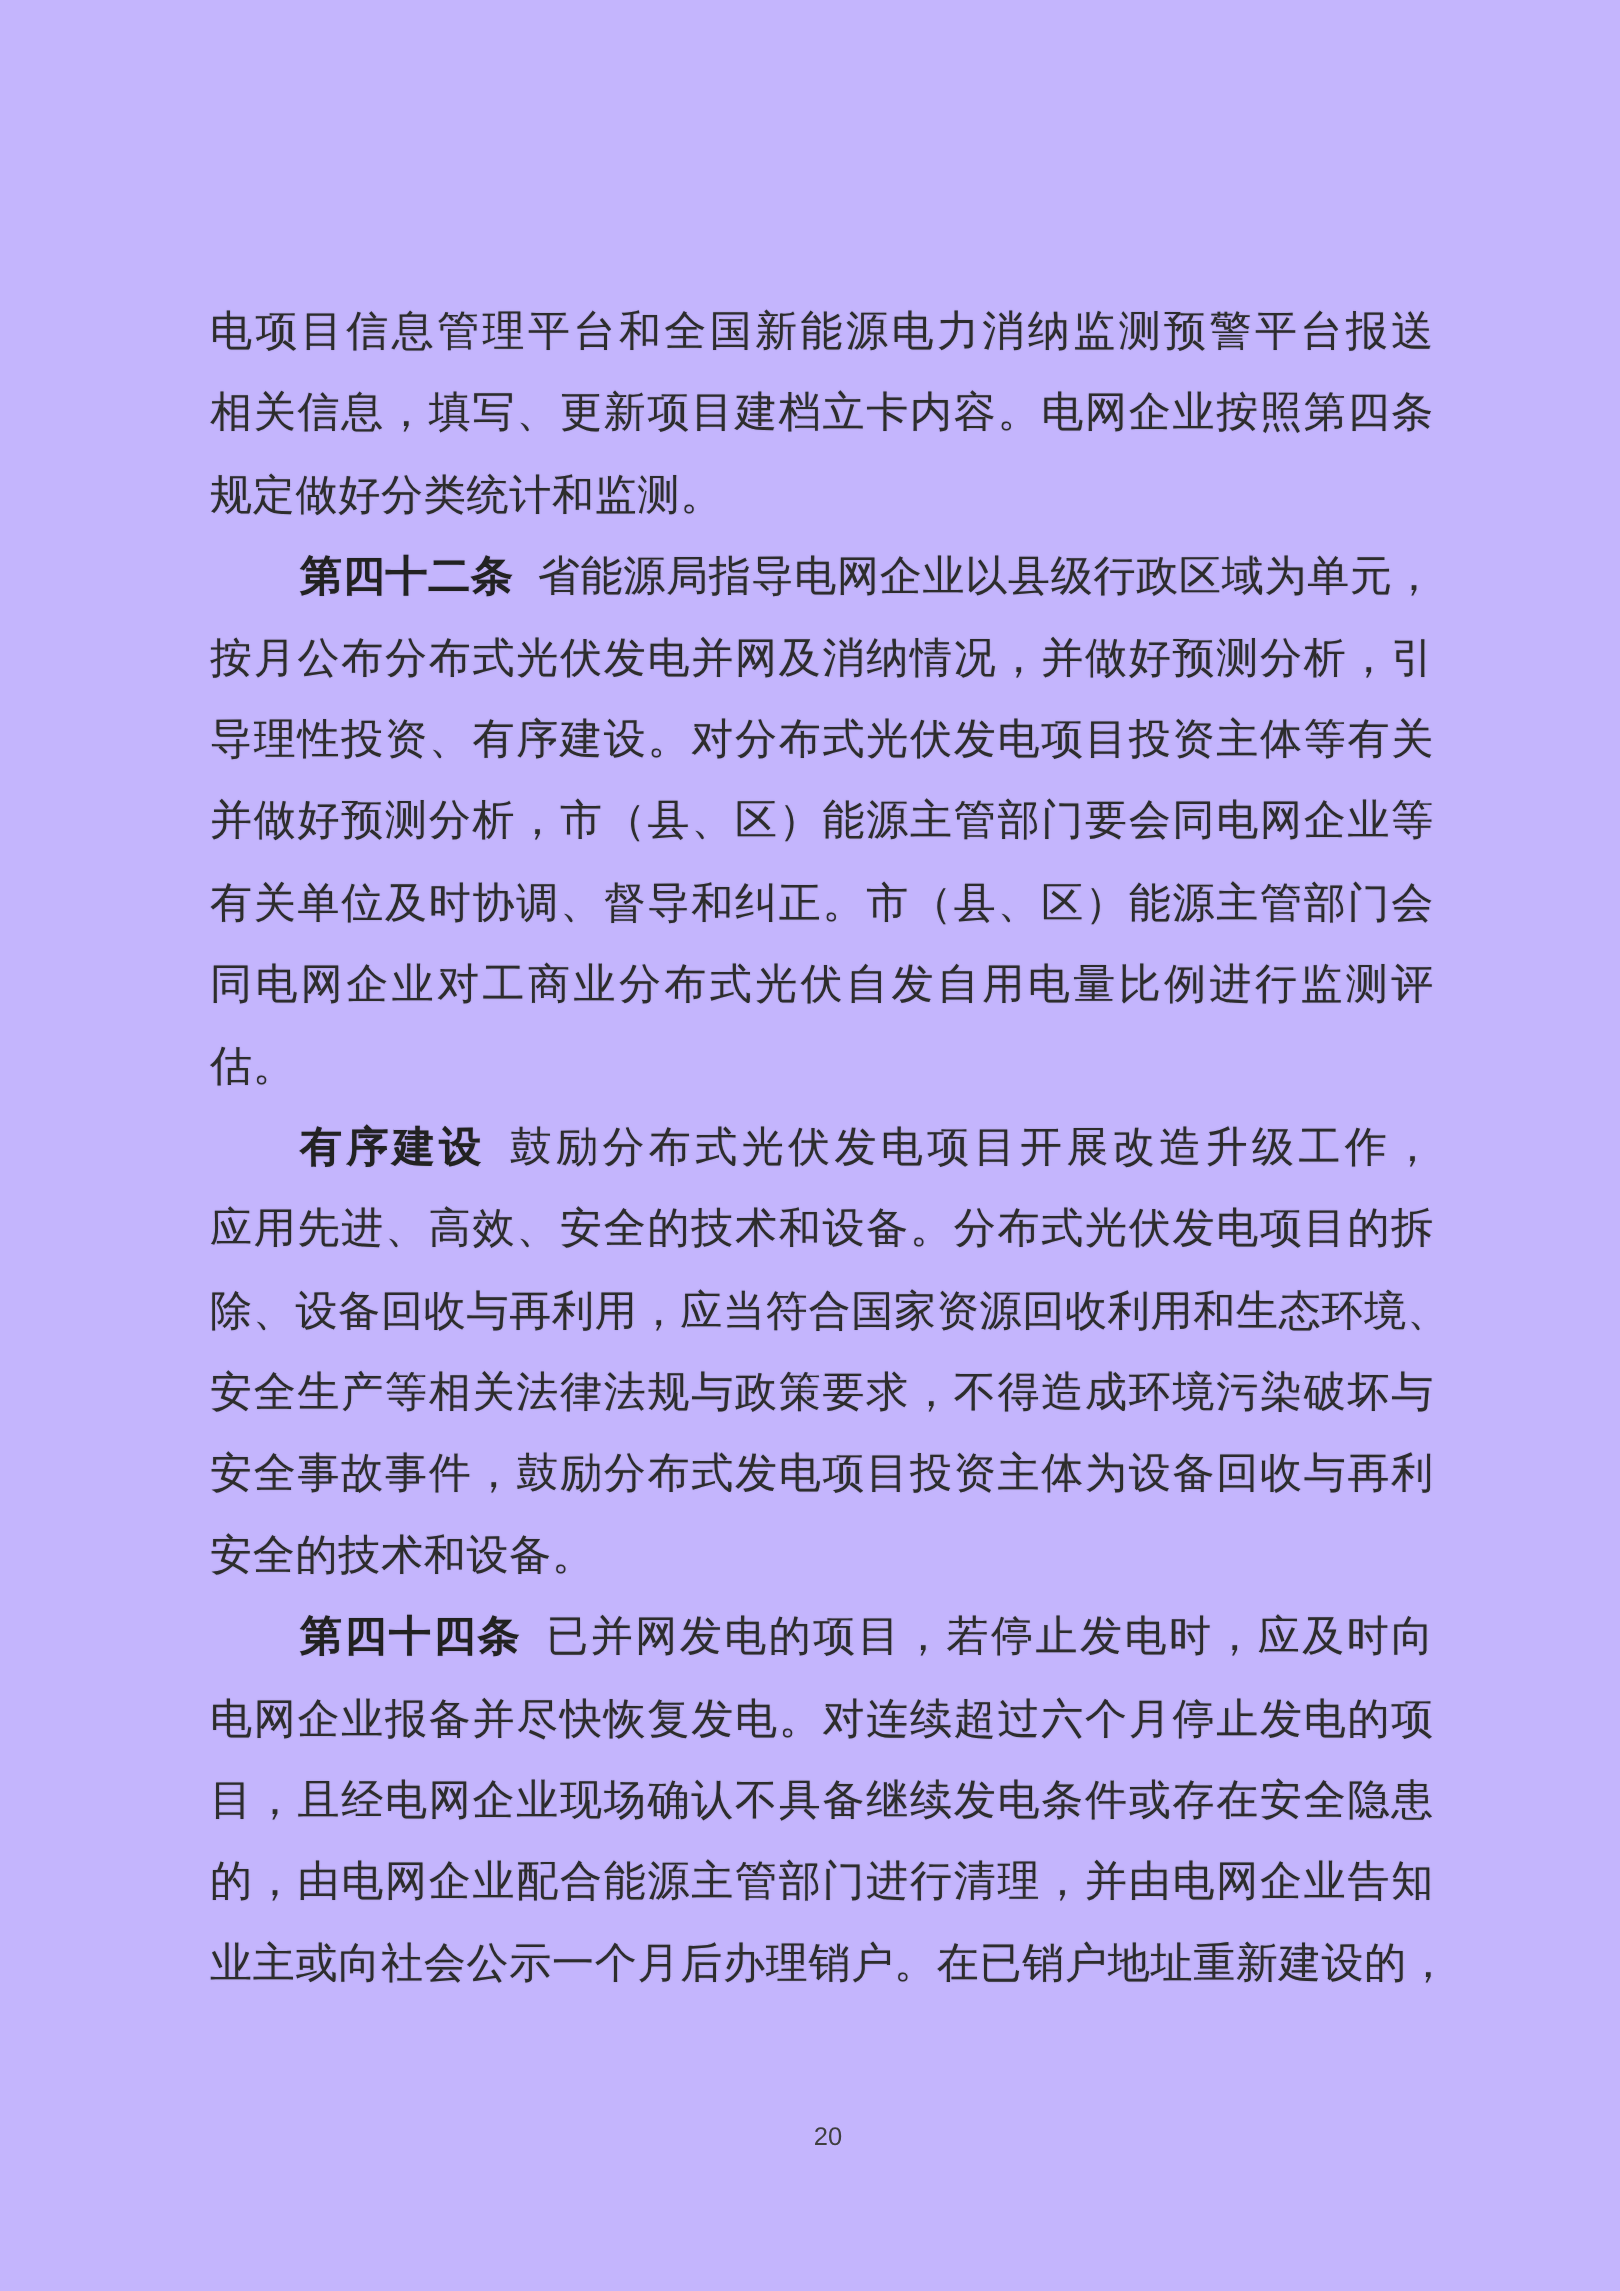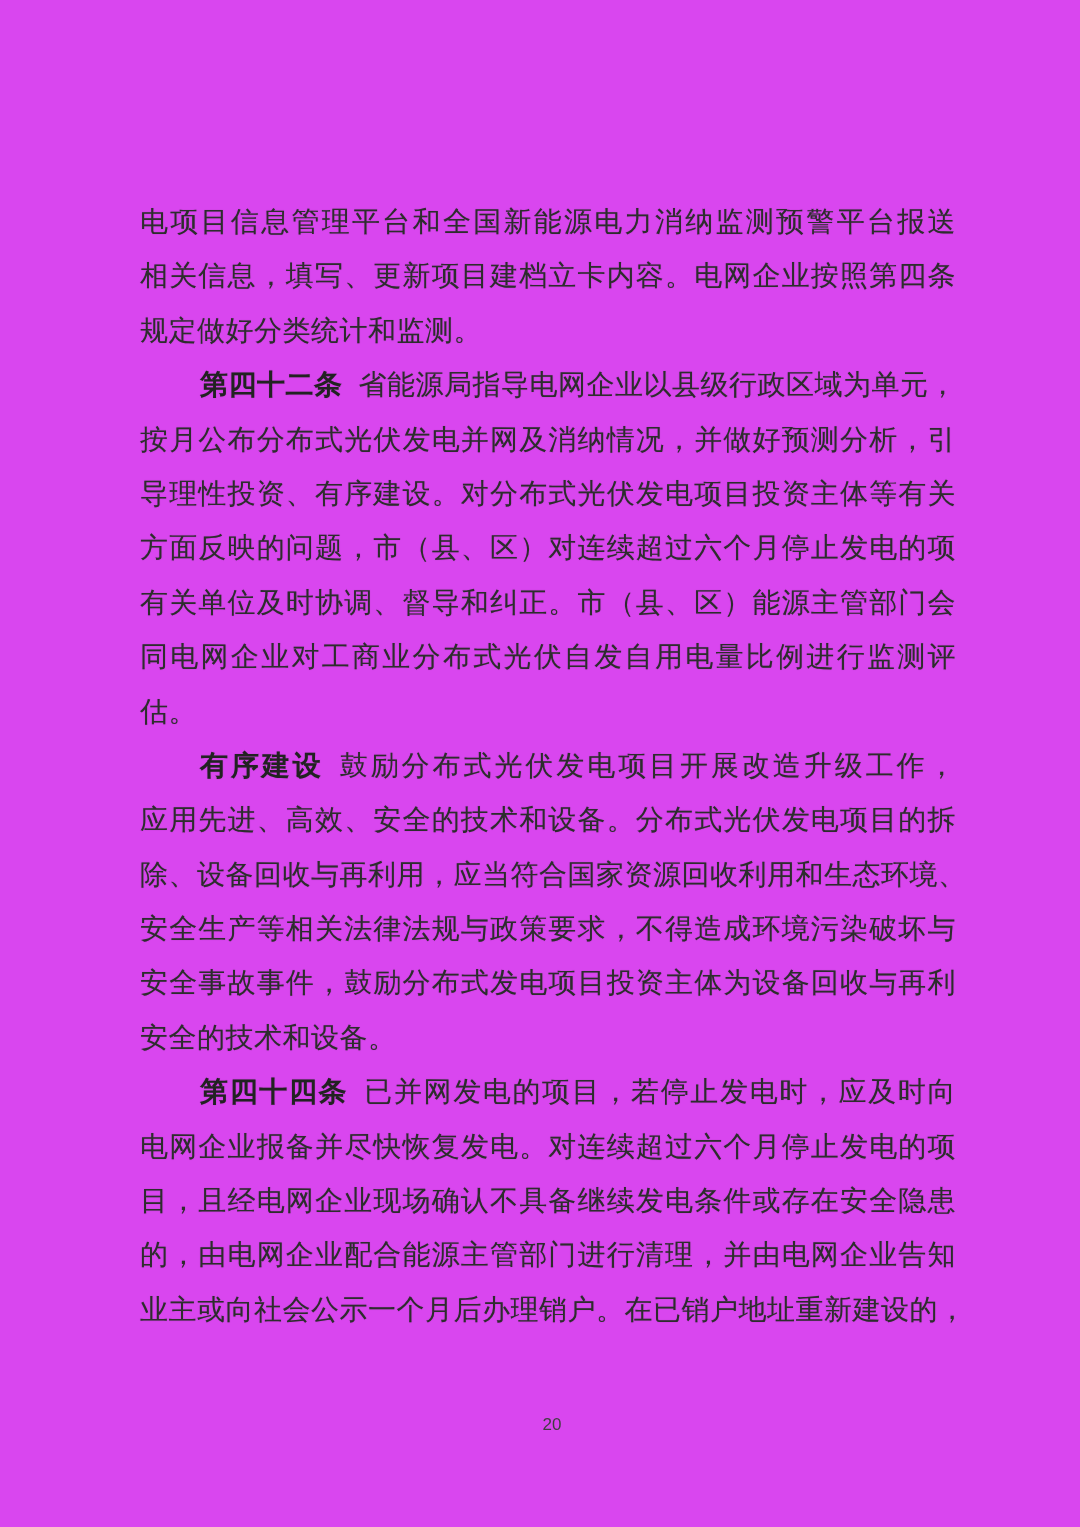--- a/index.html
+++ b/index.html
@@ -4,21 +4,21 @@
 <style>
   html, body {
     margin: 0;
     padding: 0;
     background: #f3f3f3;
   }
   .page {
     position: relative;
     width: 1080px;
     height: 1527px;
-    background: #d946ef;
+    background: #c4b5fd;
     overflow: hidden;
     font-family: "Liberation Serif", "DejaVu Serif", serif;
   }
   .content {
     position: absolute;
     top: 195px;
     left: 140px;
     width: 816px;
     color: #2d2d2d;
     font-size: 28px;
@@ -61,21 +61,21 @@
 
 <div class="page">
   <div class="content">
     <div class="line"><span>电项目信息管理平台和全国新能源电力消纳监测预警平台报送</span></div>
     <div class="line"><span>相关信息，填写、更新项目建档立卡内容。电网企业按照第四条</span></div>
     <div class="line short"><span>规定做好分类统计和监测。</span></div>
 
     <div class="line indent"><b class="art">第四十二条</b><span>省能源局指导电网企业以县级行政区域为单元，</span></div>
     <div class="line"><span>按月公布分布式光伏发电并网及消纳情况，并做好预测分析，引</span></div>
     <div class="line"><span>导理性投资、有序建设。对分布式光伏发电项目投资主体等有关</span></div>
-    <div class="line"><span>方面反映的问题，市（县、区）对连续超过六个月停止发电的项</span></div>
+    <div class="line"><span>并做好预测分析，市（县、区）能源主管部门要会同电网企业等</span></div>
     <div class="line"><span>有关单位及时协调、督导和纠正。市（县、区）能源主管部门会</span></div>
     <div class="line"><span>同电网企业对工商业分布式光伏自发自用电量比例进行监测评</span></div>
     <div class="line short"><span>估。</span></div>
 
     <div class="line indent"><b class="art">有序建设</b><span>鼓励分布式光伏发电项目开展改造升级工作，</span></div>
     <div class="line"><span>应用先进、高效、安全的技术和设备。分布式光伏发电项目的拆</span></div>
     <div class="line"><span>除、设备回收与再利用，应当符合国家资源回收利用和生态环境、</span></div>
     <div class="line"><span>安全生产等相关法律法规与政策要求，不得造成环境污染破坏与</span></div>
     <div class="line"><span>安全事故事件，鼓励分布式发电项目投资主体为设备回收与再利</span></div>
     <div class="line short"><span>安全的技术和设备。</span></div>

